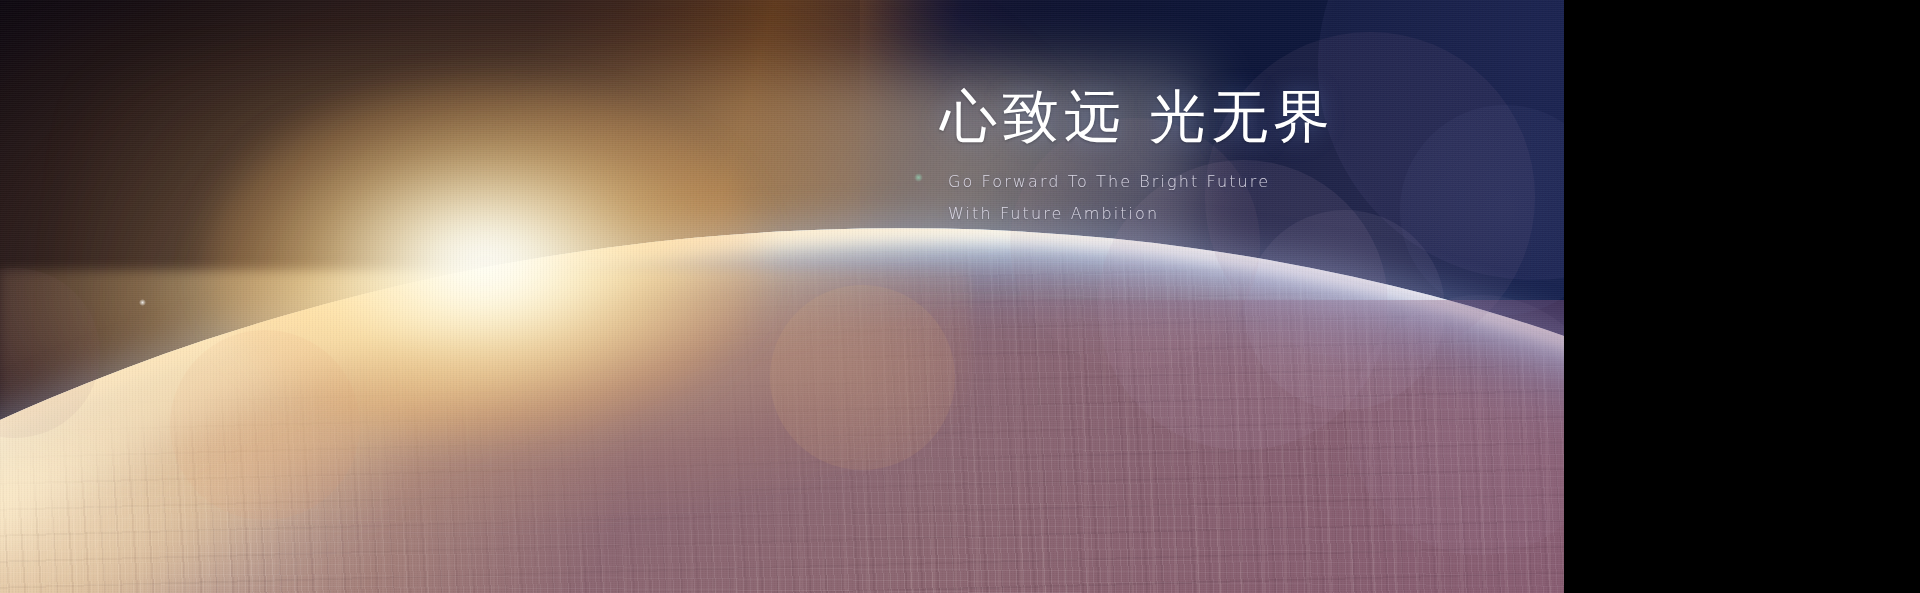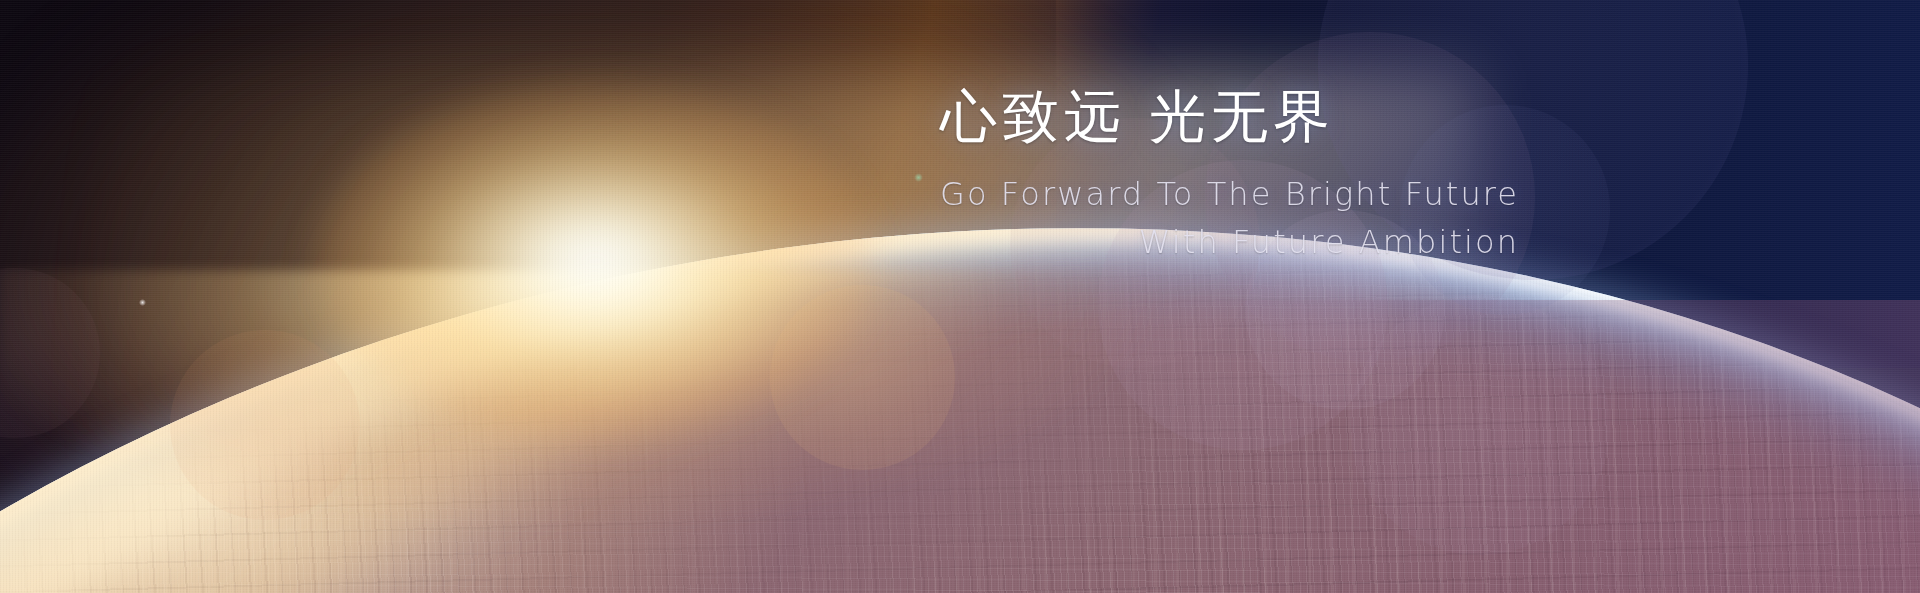--- a/index.html
+++ b/index.html
@@ -4,21 +4,21 @@
 <style>
   html, body {
     margin: 0;
     padding: 0;
     background: #000;
   }
   * { box-sizing: border-box; }
 
   .banner {
     position: relative;
-    width: 1920px;
+    width: 1564px;
     height: 593px;
     overflow: hidden;
     background: #6d28d9;
     font-family: "Liberation Sans", sans-serif;
   }
 
   
   .sky {
     position: absolute;
     inset: 0;
@@ -307,31 +307,30 @@
     font-family: "DejaVu Sans", sans-serif;
     font-size: 57px;
     font-weight: 200;
     color: #ffffff;
     letter-spacing: 5px;
     line-height: 1.08;
     white-space: nowrap;
     text-shadow: 0 0 22px rgba(120,150,220,0.45), 0 1px 3px rgba(0,0,0,0.30);
   }
   .subline {
-    margin: 0;
+    margin: 8px;
     font-family: "DejaVu Sans", sans-serif;
-    font-size: 32px;
+    font-size: 16px;
     font-weight: 300;
     color: #e3e1ef;
     letter-spacing: 2.1px;
     line-height: 1.52;
     white-space: nowrap;
     opacity: 0.92;
     text-shadow: 0 0 14px rgba(110,130,200,0.40), 0 1px 2px rgba(0,0,0,0.25);
-    text-align: right;
   }
   .sub-wrap { margin-top: 22px; }
 </style>
 </head>
 <body>
 
 <div class="banner">
 
   <div class="sky"></div>
   <div class="sky-right"></div>

